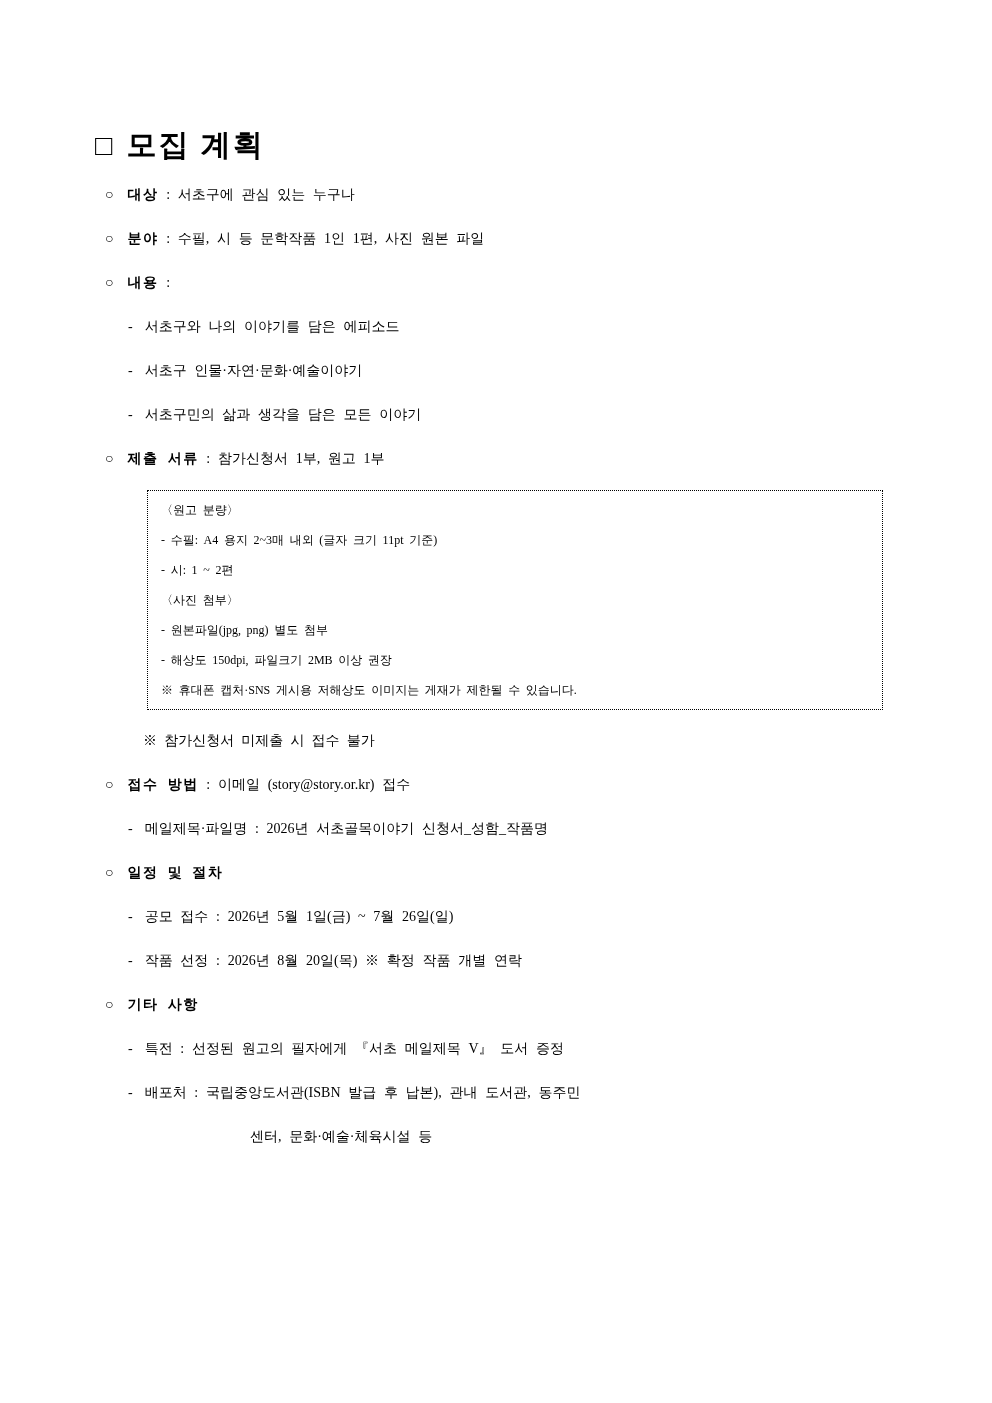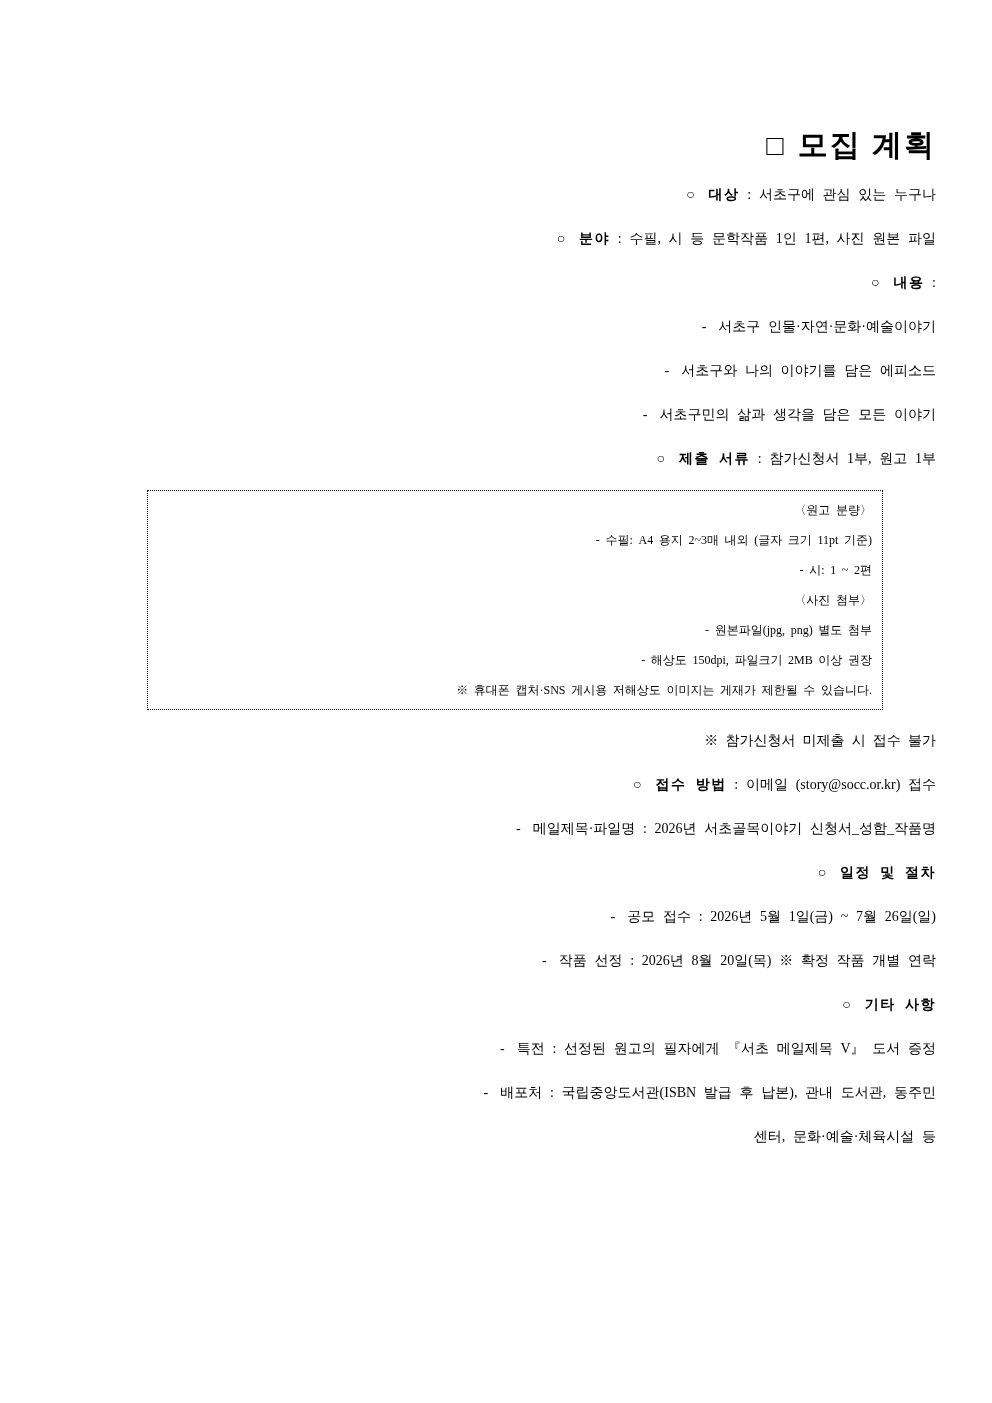--- a/index.html
+++ b/index.html
@@ -6,21 +6,20 @@
   html, body { background: #ffffff; }
   body {
     width: 992px; height: 1403px;
     font-family: "Liberation Serif", "DejaVu Serif", serif;
     color: #000;
     overflow: hidden;
   }
   .page {
     width: 992px; height: 1403px;
     padding: 126px 56px 0 95px;
-    text-align: right;
   }
   .title {
     font-family: "Liberation Sans", "DejaVu Sans", sans-serif;
     font-weight: bold;
     font-size: 30px;
     line-height: 38px;
     letter-spacing: 2px;
     margin-bottom: 18px;
   }
   .title .title-marker { font-weight: normal; margin-right: 12px; font-size: 29px; }
@@ -58,41 +57,41 @@
 <div class="page">
 
   <h1 class="title"><span class="title-marker">□</span><span>모집 계획</span></h1>
 
   <div class="line bullet"><span class="marker">○</span><span class="label">대상</span><span> : 서초구에 관심 있는 누구나</span></div>
 
   <div class="line bullet"><span class="marker">○</span><span class="label">분야</span><span> : 수필, 시 등 문학작품 1인 1편, 사진 원본 파일</span></div>
 
   <div class="line bullet"><span class="marker">○</span><span class="label">내용</span><span> :</span></div>
 
+  <div class="line dash"><span class="marker">-</span><span>서초구와 나의 이야기를 담은 에피소드</span></div>
+
   <div class="line dash"><span class="marker">-</span><span>서초구 인물·자연·문화·예술이야기</span></div>
-
-  <div class="line dash"><span class="marker">-</span><span>서초구와 나의 이야기를 담은 에피소드</span></div>
 
   <div class="line dash"><span class="marker">-</span><span>서초구민의 삶과 생각을 담은 모든 이야기</span></div>
 
   <div class="line bullet section"><span class="marker">○</span><span class="label">제출 서류</span><span> : 참가신청서 1부, 원고 1부</span></div>
 
   <div class="notice-box">
     <div class="box-line">〈원고 분량〉</div>
     <div class="box-line">- 수필: A4 용지 2~3매 내외 (글자 크기 11pt 기준)</div>
     <div class="box-line">- 시: 1 ~ 2편</div>
     <div class="box-line">〈사진 첨부〉</div>
     <div class="box-line">- 원본파일(jpg, png) 별도 첨부</div>
     <div class="box-line">- 해상도 150dpi, 파일크기 2MB 이상 권장</div>
     <div class="box-line">※ 휴대폰 캡처·SNS 게시용 저해상도 이미지는 게재가 제한될 수 있습니다.</div>
   </div>
 
   <div class="line note">※ 참가신청서 미제출 시 접수 불가</div>
 
-  <div class="line bullet section"><span class="marker">○</span><span class="label">접수 방법</span><span> : 이메일 (story@socc.or.kr) 접수</span></div>
+  <div class="line bullet section"><span class="marker">○</span><span class="label">접수 방법</span><span> : 이메일 (story@story.or.kr) 접수</span></div>
 
   <div class="line dash"><span class="marker">-</span><span>메일제목·파일명 : 2026년 서초골목이야기 신청서_성함_작품명</span></div>
 
   <div class="line bullet section"><span class="marker">○</span><span class="label">일정 및 절차</span><span></span></div>
 
   <div class="line dash"><span class="marker">-</span><span>공모 접수 : 2026년 5월 1일(금) ~ 7월 26일(일)</span></div>
 
   <div class="line dash"><span class="marker">-</span><span>작품 선정 : 2026년 8월 20일(목) ※ 확정 작품 개별 연락</span></div>
 
   <div class="line bullet section"><span class="marker">○</span><span class="label">기타 사항</span><span></span></div>

